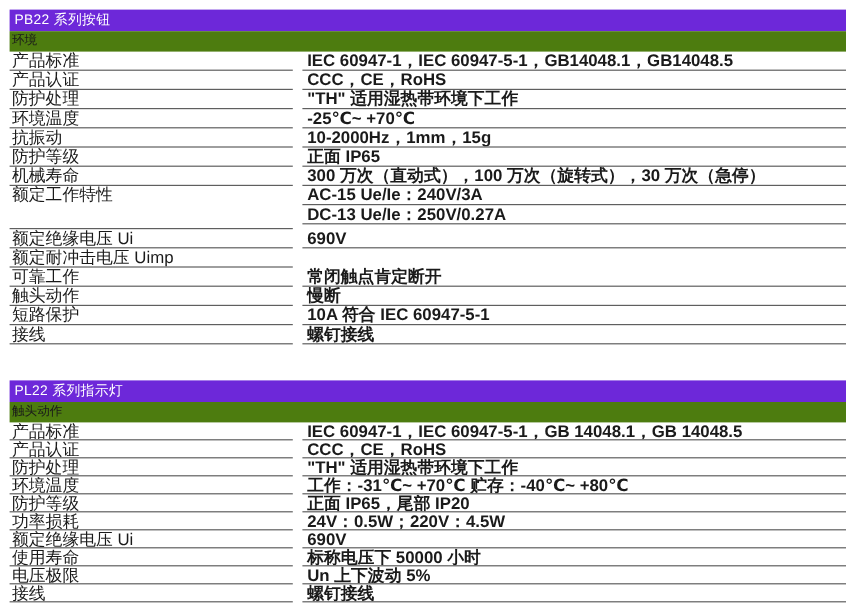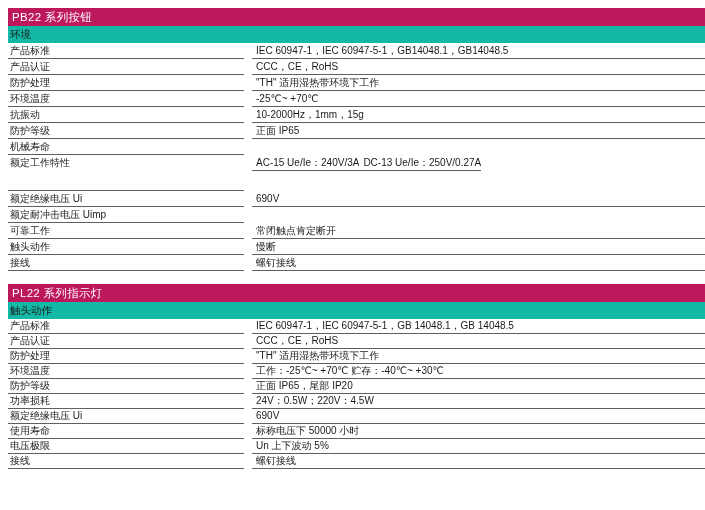--- a/index.html
+++ b/index.html
@@ -10,69 +10,70 @@
     overflow: hidden;
     background: #ffffff;
     font-family: "Liberation Sans", "DejaVu Sans", sans-serif;
     color: #1a1a1a;
   }
   .sheet {
     margin: 8px 0 0 8px;
     width: 697px;
   }
   .spec-table { width: 100%; }
-  .spec-table.t2 { margin-top: 13px; }
+  .spec-table.t2 { margin-top: 30px; }
 
   .title-bar {
     height: 18px;
-    background: #be185d;
+    background: #6d28d9;
   }
   .title-text {
     display: block;
     color: #ffffff;
     font-size: 11.5px;
     line-height: 18px;
     padding-left: 4px;
     letter-spacing: 0.3px;
   }
 
   .section-band {
     height: 17px;
-    background: #14b8a6;
+    background: #4d7c0f;
     font-size: 10.5px;
     line-height: 17px;
     padding-left: 2px;
     color: #1a1a1a;
   }
 
   .spec-row { display: flex; }
 
   .cell {
     box-sizing: border-box;
     border-bottom: 1px solid #5f5f5f;
-    font-size: 10px;
+    font-size: 14px;
     line-height: 15px;
     height: 16px;
     white-space: nowrap;
     overflow: hidden;
   }
   .label {
     width: 236px;
     margin-right: 8px;
     padding-left: 2px;
     flex: 0 0 auto;
   }
   .value {
     flex: 1 1 auto;
     padding-left: 4px;
+    font-weight: bold;
   }
   .value-stack {
     flex: 1 1 auto;
     display: flex;
-    flex-direction: row;
+    flex-direction: column;
   }
   .value-stack .value { flex: 0 0 auto; }
   .label.tall { height: 36px; }
 
   .t2 .cell { height: 15px; line-height: 14px; }
 </style>
 </head>
 <body>
 
 <div class="sheet">
@@ -102,20 +103,21 @@
         <div class="spec-row">
           <div class="cell label">抗振动</div>
           <div class="cell value">10-2000Hz，1mm，15g</div>
         </div>
         <div class="spec-row">
           <div class="cell label">防护等级</div>
           <div class="cell value">正面 IP65</div>
         </div>
         <div class="spec-row">
           <div class="cell label">机械寿命</div>
+          <div class="cell value">300 万次（直动式），100 万次（旋转式），30 万次（急停）</div>
         </div>
         <div class="spec-row">
           <div class="cell label tall">额定工作特性</div>
           <div class="value-stack">
             <div class="cell value">AC-15 Ue/Ie：240V/3A</div>
             <div class="cell value">DC-13 Ue/Ie：250V/0.27A</div>
           </div>
         </div>
         <div class="spec-row">
           <div class="cell label">额定绝缘电压 Ui</div>
@@ -124,20 +126,24 @@
         <div class="spec-row">
           <div class="cell label">额定耐冲击电压 Uimp</div>
         </div>
         <div class="spec-row">
           <div class="cell label">可靠工作</div>
           <div class="cell value">常闭触点肯定断开</div>
         </div>
         <div class="spec-row">
           <div class="cell label">触头动作</div>
           <div class="cell value">慢断</div>
+        </div>
+        <div class="spec-row">
+          <div class="cell label">短路保护</div>
+          <div class="cell value">10A 符合 IEC 60947-5-1</div>
         </div>
         <div class="spec-row">
           <div class="cell label">接线</div>
           <div class="cell value">螺钉接线</div>
         </div>
       </div>
   </section>
 
   <section class="spec-table t2">
     <div class="title-bar">
@@ -152,21 +158,21 @@
         <div class="spec-row">
           <div class="cell label">产品认证</div>
           <div class="cell value">CCC，CE，RoHS</div>
         </div>
         <div class="spec-row">
           <div class="cell label">防护处理</div>
           <div class="cell value">"TH" 适用湿热带环境下工作</div>
         </div>
         <div class="spec-row">
           <div class="cell label">环境温度</div>
-          <div class="cell value">工作：-25℃~ +70℃  贮存：-40℃~ +30℃</div>
+          <div class="cell value">工作：-31℃~ +70℃  贮存：-40℃~ +80℃</div>
         </div>
         <div class="spec-row">
           <div class="cell label">防护等级</div>
           <div class="cell value">正面 IP65，尾部 IP20</div>
         </div>
         <div class="spec-row">
           <div class="cell label">功率损耗</div>
           <div class="cell value">24V：0.5W；220V：4.5W</div>
         </div>
         <div class="spec-row">

